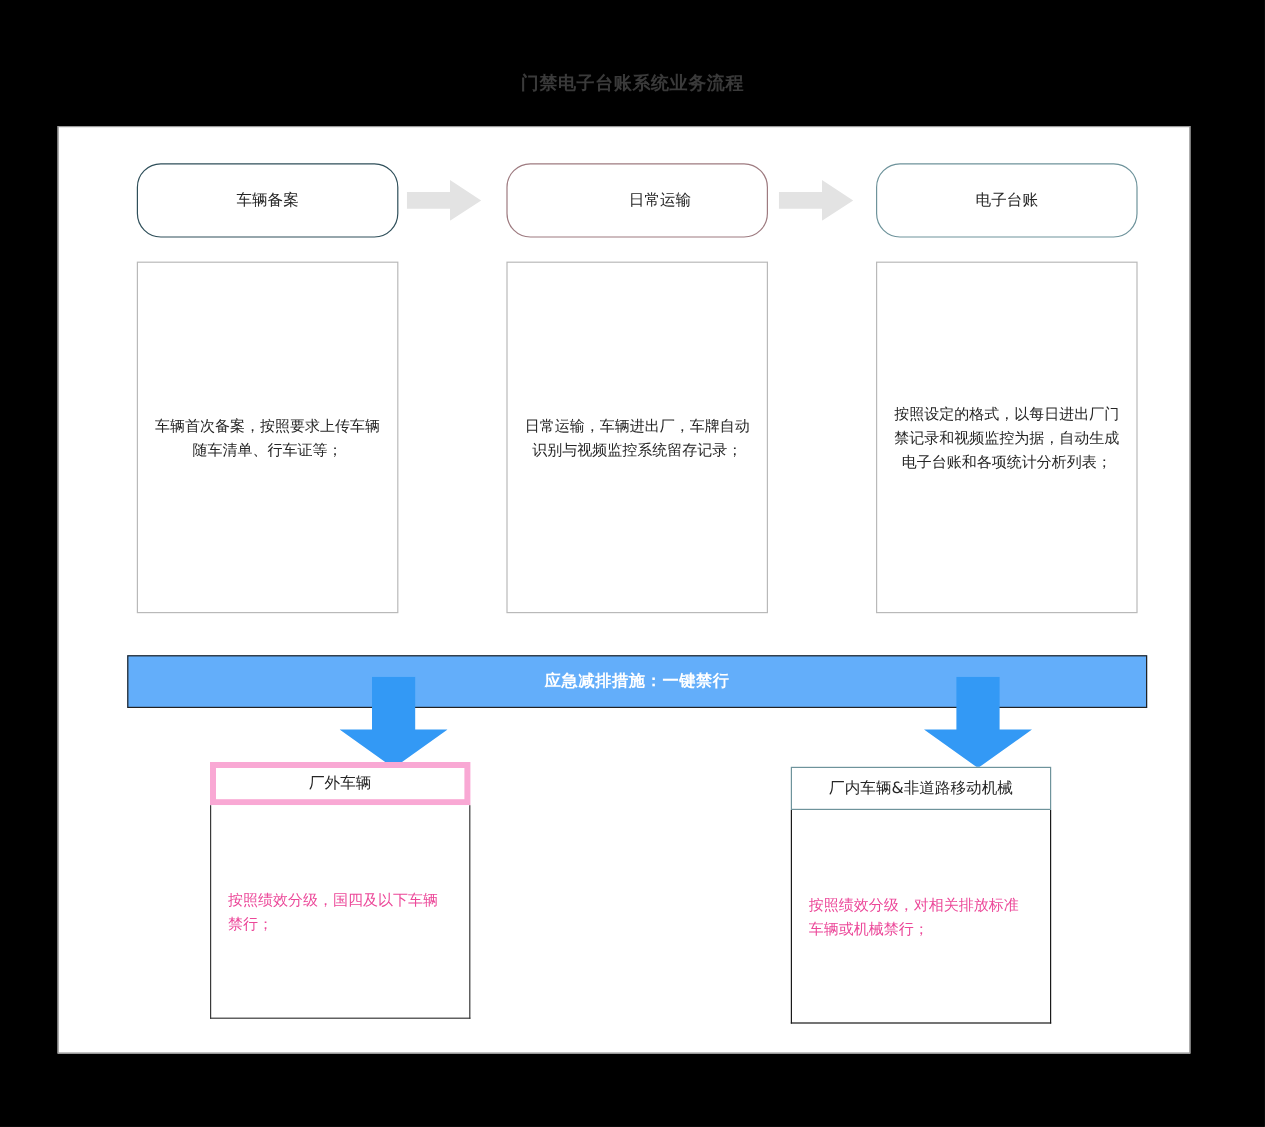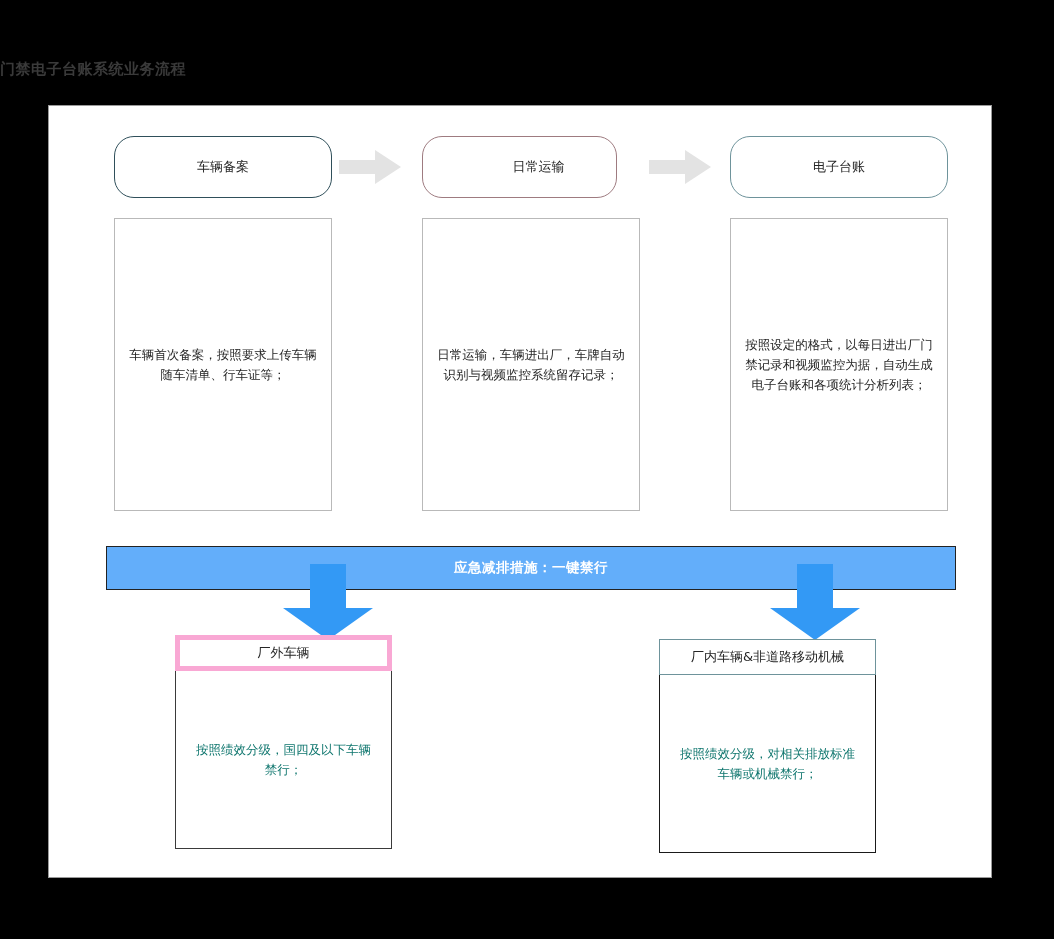--- a/index.html
+++ b/index.html
@@ -13,21 +13,21 @@
     position: relative;
     font-family: "DejaVu Sans", "Liberation Sans", sans-serif;
     overflow: hidden;
   }
 
   #page-title {
     position: absolute;
     left: 0;
     top: 57px;
     width: 1054px;
-    text-align: left;
+    text-align: center;
     color: #3a3a3a;
     font-size: 15px;
     font-weight: bold;
     letter-spacing: 0.5px;
     line-height: 24px;
   }
 
   #canvas {
     position: absolute;
     left: 48px;
@@ -46,21 +46,21 @@
     border-radius: 20px;
     background: #ffffff;
     box-sizing: border-box;
     display: flex;
     align-items: center;
     justify-content: center;
     color: #262626;
     font-size: 13px;
   }
   #pill-0 { left: 65px;  top: 30px; width: 218px; height: 62px; border-color: #2f4f5a; }
-  #pill-1 { left: 373px; top: 30px; width: 195px; height: 62px; border-color: #9e7b80; padding-left: 38px; }
+  #pill-1 { left: 373px; top: 30px; width: 218px; height: 62px; border-color: #9e7b80; padding-left: 38px; }
   #pill-2 { left: 681px; top: 30px; width: 218px; height: 62px; border-color: #6e939b; align-items: center; }
 
   
   .harrow {
     position: absolute;
     top: 44px;
     width: 62px;
     height: 34px;
   }
   .harrow svg { display: block; }
@@ -137,24 +137,23 @@
   .result-body {
     box-sizing: border-box;
     width: 100%;
     display: flex;
     align-items: center;
     justify-content: center;
     background: #ffffff;
     padding: 0 14px;
   }
   .result-body-text {
-    color: #0f766e;
+    color: #ec4899;
     font-size: 12.5px;
     line-height: 20px;
-    text-align: center;
   }
 
   #result-0 { left: 126px; top: 529px; width: 217px; }
   #result-0 .result-head { border: 5px solid #f9a8d4; }
   #result-0 .result-body { border: 1px solid #3a3a3a; border-top: none; height: 178px; }
 
   #result-1 { left: 610px; top: 533px; width: 217px; }
   #result-1 .result-head { border: 1px solid #6e939b; }
   #result-1 .result-body { border: 1px solid #1a1a1a; border-top: none; height: 178px; }
 </style>

